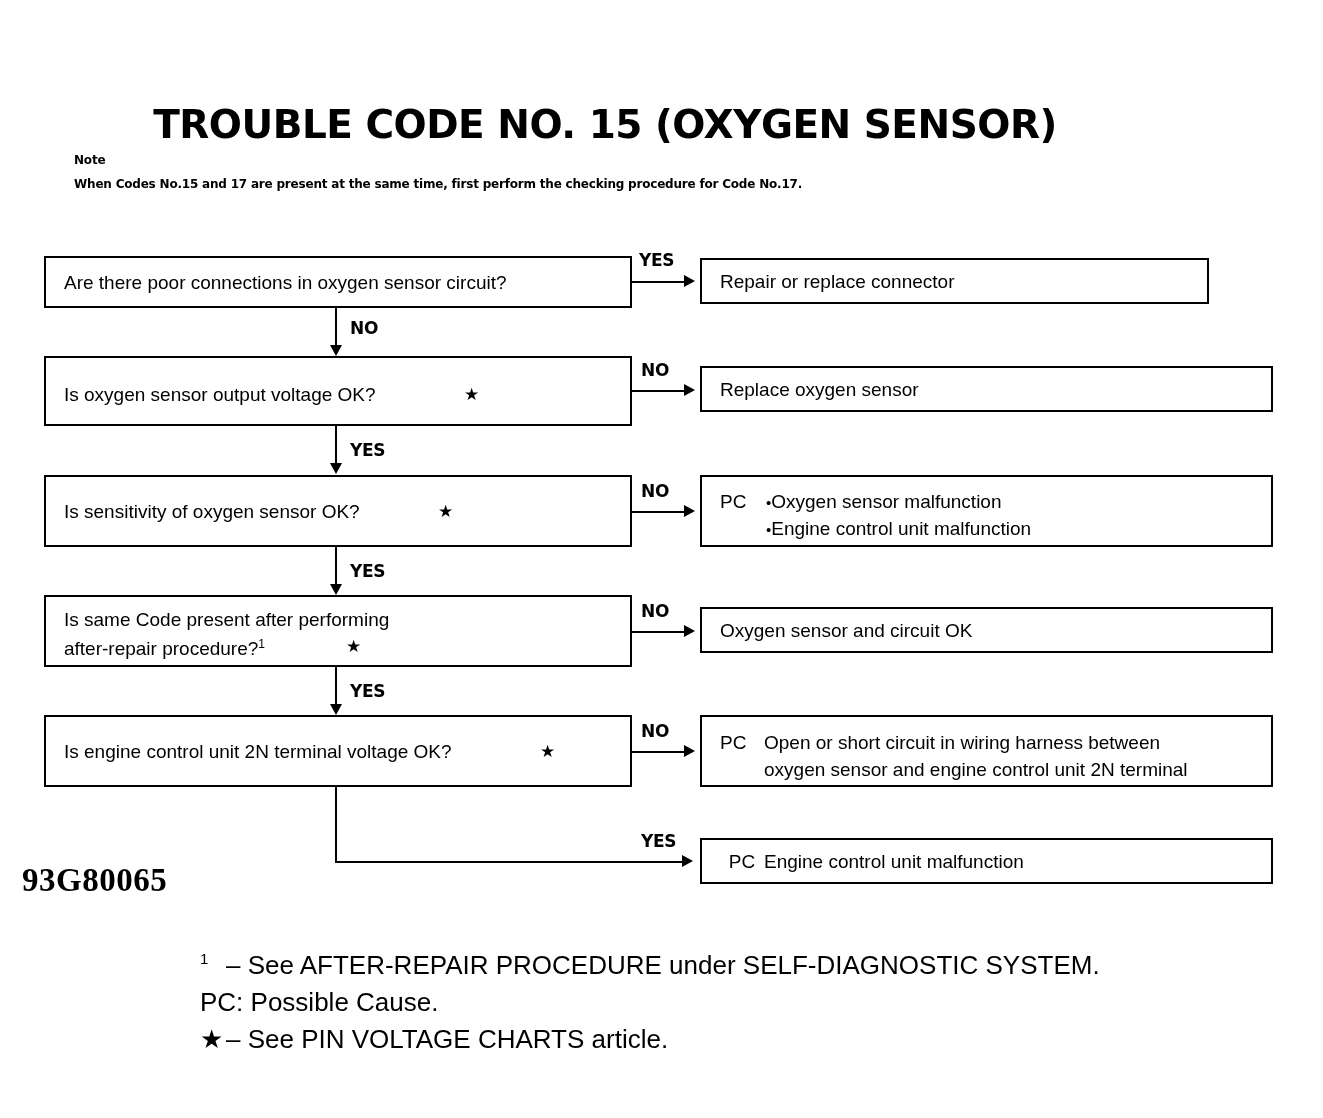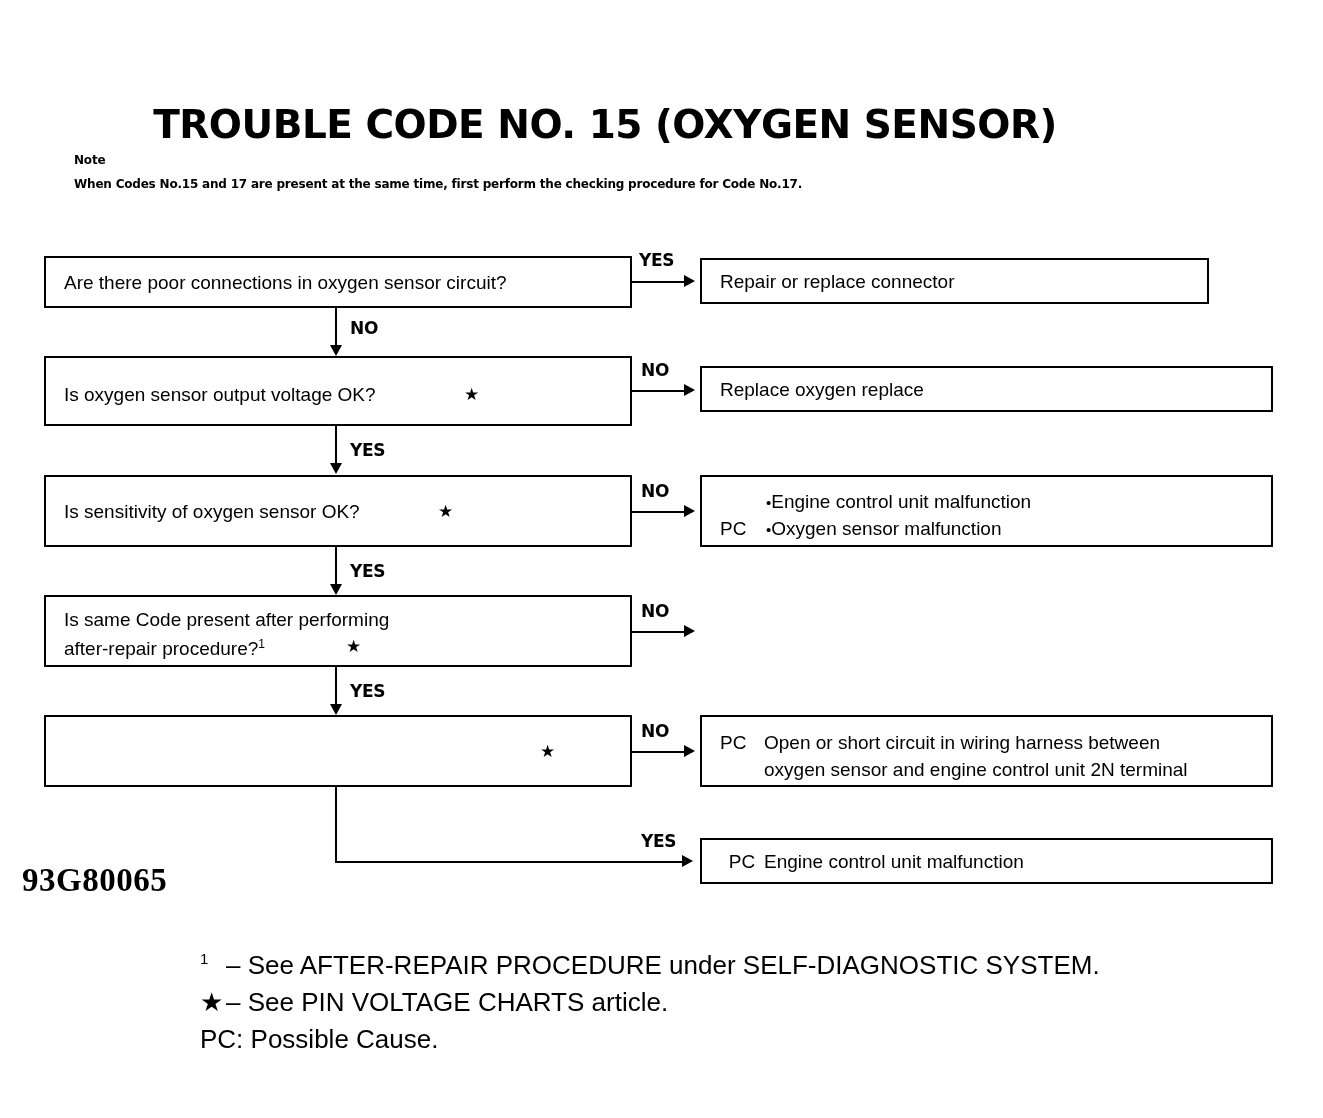--- a/index.html
+++ b/index.html
@@ -204,63 +204,67 @@
   <div class="fbox single" style="left:44px; top:356px; width:588px; height:70px;">
     <span class="txt" style="top:24px; transform:none;">Is oxygen sensor output voltage OK?</span>
     <span class="star" style="left:418px; top:28px;">★</span>
   </div>
 
   <div class="hline" style="left:632px; top:390px; width:60px;"></div>
   <div class="arrow-r" style="left:684px; top:384px;"></div>
   <div class="branch-label" style="left:641px; top:360px;">NO</div>
 
   <div class="fbox single" style="left:700px; top:366px; width:573px; height:46px;">
-    <span class="txt">Replace oxygen replace</span>
+    <span class="txt">Replace oxygen sensor</span>
   </div>
 
   <div class="vline" style="left:335px; top:426px; height:44px;"></div>
   <div class="arrow-d" style="left:330px; top:463px;"></div>
   <div class="branch-label" style="left:350px; top:440px;">YES</div>
 
   <div class="fbox single" style="left:44px; top:475px; width:588px; height:72px;">
     <span class="txt" style="top:22px; transform:none;">Is sensitivity of oxygen sensor OK?</span>
     <span class="star" style="left:392px; top:26px;">★</span>
   </div>
 
   <div class="hline" style="left:632px; top:511px; width:60px;"></div>
   <div class="arrow-r" style="left:684px; top:505px;"></div>
   <div class="branch-label" style="left:641px; top:481px;">NO</div>
 
   <div class="fbox" style="left:700px; top:475px; width:573px; height:72px;">
     <div class="bullet-list">
+      <span class="bl-row"><span class="pc-tag">PC</span><span class="dot">•</span><span>Oxygen sensor malfunction</span></span>
       <span class="bl-row"><span class="b-ind"></span><span class="dot">•</span><span>Engine control unit malfunction</span></span>
-      <span class="bl-row"><span class="pc-tag">PC</span><span class="dot">•</span><span>Oxygen sensor malfunction</span></span>
     </div>
   </div>
 
   <div class="vline" style="left:335px; top:547px; height:44px;"></div>
   <div class="arrow-d" style="left:330px; top:584px;"></div>
   <div class="branch-label" style="left:350px; top:561px;">YES</div>
 
   <div class="fbox two" style="left:44px; top:595px; width:588px; height:72px;">
     <span class="txt" style="top:10px;">Is same Code present after performing</span>
     <span class="txt" style="top:35px;"><span>after-repair procedure?</span><span class="sup">1</span></span>
     <span class="star" style="left:300px; top:41px;">★</span>
   </div>
 
   <div class="hline" style="left:632px; top:631px; width:60px;"></div>
   <div class="arrow-r" style="left:684px; top:625px;"></div>
   <div class="branch-label" style="left:641px; top:601px;">NO</div>
 
+  <div class="fbox single" style="left:700px; top:607px; width:573px; height:46px;">
+    <span class="txt">Oxygen sensor and circuit OK</span>
+  </div>
 
   <div class="vline" style="left:335px; top:667px; height:44px;"></div>
   <div class="arrow-d" style="left:330px; top:704px;"></div>
   <div class="branch-label" style="left:350px; top:681px;">YES</div>
 
   <div class="fbox single" style="left:44px; top:715px; width:588px; height:72px;">
+    <span class="txt" style="top:22px; transform:none;">Is engine control unit 2N terminal voltage OK?</span>
     <span class="star" style="left:494px; top:26px;">★</span>
   </div>
 
   <div class="hline" style="left:632px; top:751px; width:60px;"></div>
   <div class="arrow-r" style="left:684px; top:745px;"></div>
   <div class="branch-label" style="left:641px; top:721px;">NO</div>
 
   <div class="fbox" style="left:700px; top:715px; width:573px; height:72px;">
     <div class="pc-wrap">
       <span class="bl-row"><span class="pc-tag">PC</span><span>Open or short circuit in wiring harness between</span></span>
@@ -274,17 +278,17 @@
   <div class="branch-label" style="left:641px; top:831px;">YES</div>
 
   <div class="fbox single" style="left:700px; top:838px; width:573px; height:46px;">
     <span class="txt"><span class="pc-tag" style="display:inline-block;width:44px;">PC</span><span>Engine control unit malfunction</span></span>
   </div>
 
   <div id="figure-id">93G80065</div>
 
   <div id="legend">
     <div><span class="lmark supmark"><span class="s">1</span></span><span>– See AFTER-REPAIR PROCEDURE under SELF-DIAGNOSTIC SYSTEM.</span></div>
+    <div><span class="nomark"></span><span>PC: Possible Cause.</span></div>
     <div><span class="lmark">★</span><span>– See PIN VOLTAGE CHARTS article.</span></div>
-    <div><span class="nomark"></span><span>PC: Possible Cause.</span></div>
   </div>
 
 </div>
 
 </body></html>

